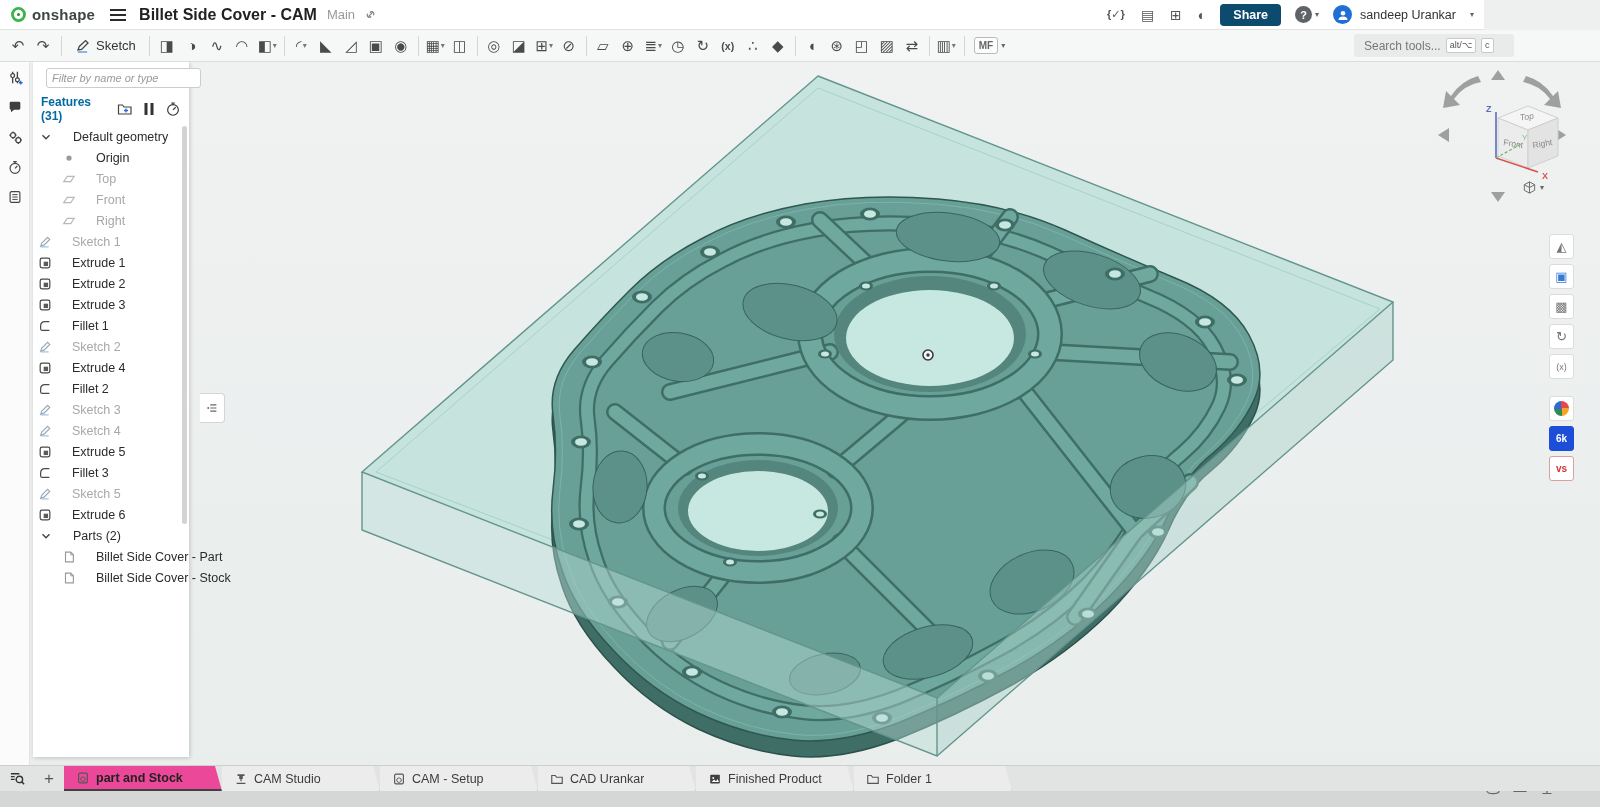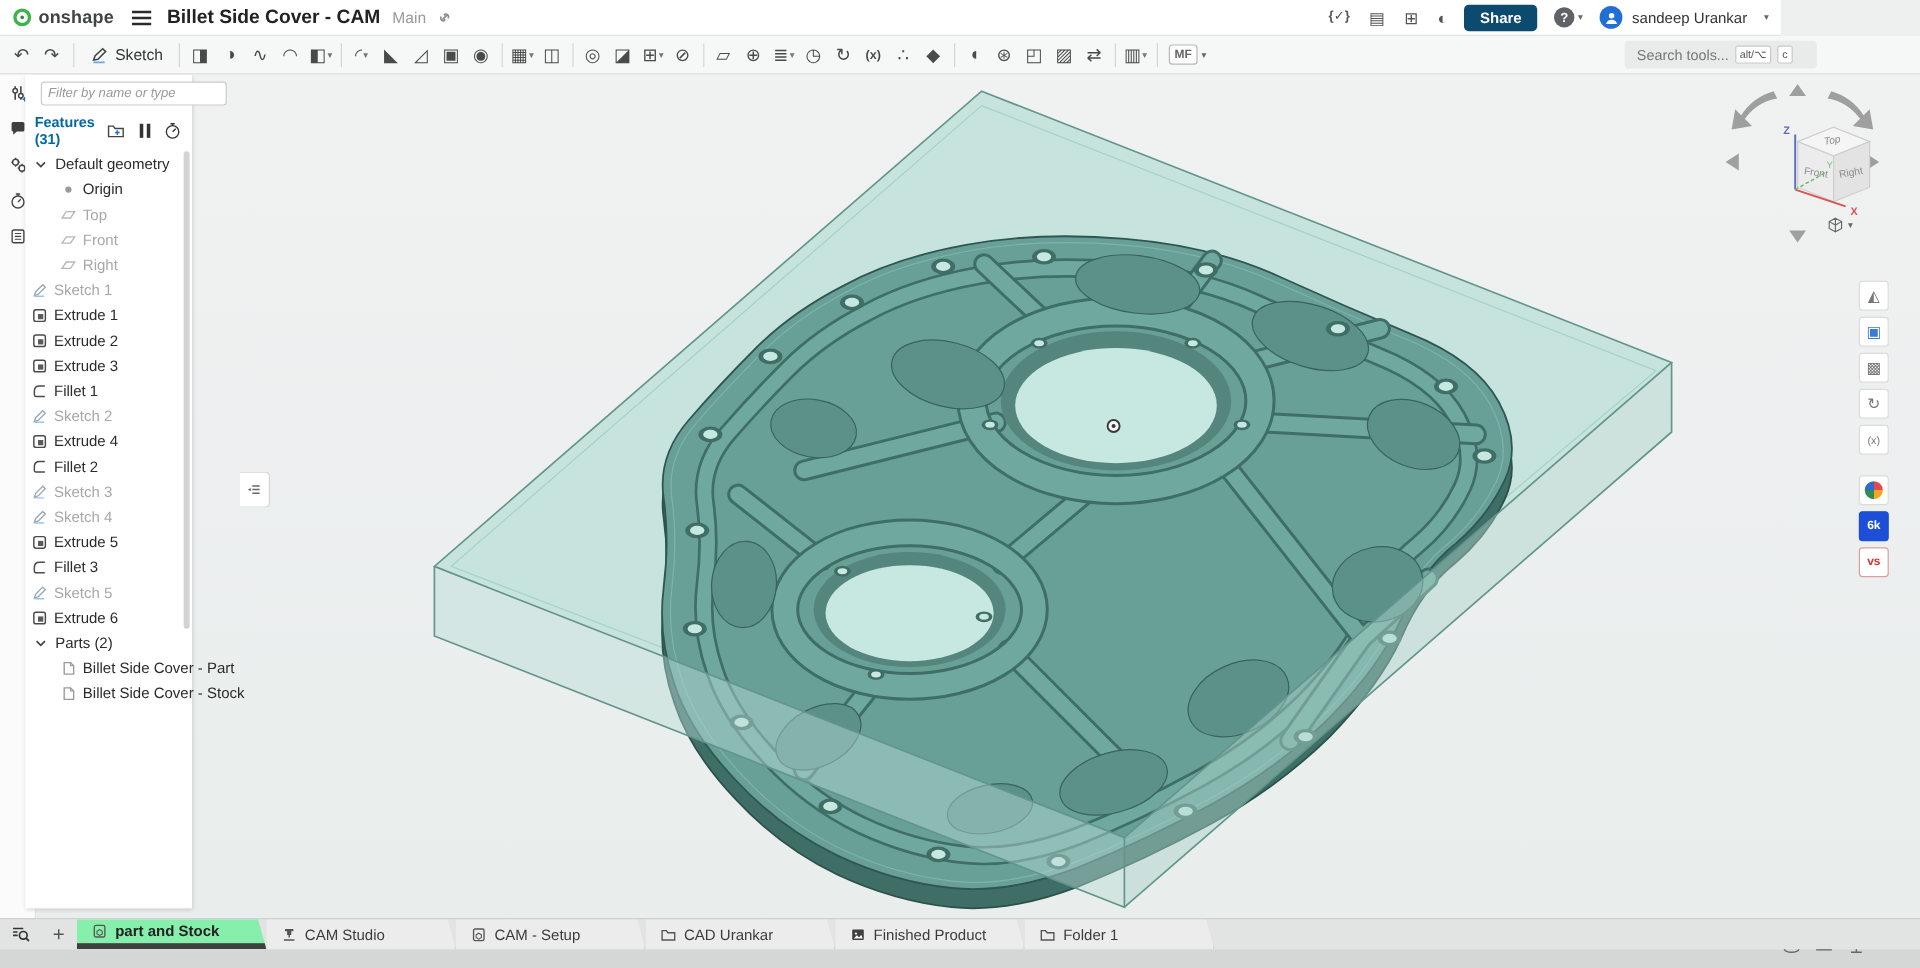--- a/index.html
+++ b/index.html
@@ -36,29 +36,29 @@
   #mf-btn .mf-box { border:1px solid #b9b9b9; border-radius:3px; background:#fdfdfd; font-size:10px; font-weight:600; color:#666; padding:2px 4px; }
   #tool-search { margin-left:10px; margin-right:80px; background:#e9eaea; border-radius:3px; height:23px; display:flex; align-items:center; padding:0 6px 0 10px; gap:5px; width:160px; cursor:text; }
   #tool-search .ph { font-size:12px; color:#777; }
   .kbd { background:#fff; border:1px solid #c9c9c9; border-radius:2px; font-size:9px; color:#555; padding:1px 3px; line-height:1.2; }
 
   
   #lrail { position:absolute; left:0; top:62px; width:30px; height:703px; background:#fbfbfb; border-right:1px solid #e4e4e4; z-index:30; }
   .rail-btn { width:30px; height:30px; display:flex; align-items:center; justify-content:center; cursor:pointer; }
 
   
-  #fpanel { position:absolute; left:21px; top:62px; width:139px; height:695px; background:#fff; box-shadow:1px 1px 4px rgba(0,0,0,.18); z-index:31; }
+  #fpanel { position:absolute; left:33px; top:62px; width:156px; height:695px; background:#fff; box-shadow:1px 1px 4px rgba(0,0,0,.18); z-index:31; }
   #filter-row { display:flex; align-items:center; gap:5px; padding:6px 6px 4px 8px; }
   #filter-input { flex:1; height:20px; border:1px solid #ccc; border-radius:3px; font-size:11px; font-style:italic; color:#555; padding:0 5px; font-family:inherit; }
   #filter-input::placeholder { color:#9a9a9a; }
   #feat-hdr { display:flex; align-items:center; padding:3px 8px 3px 8px; gap:10px; }
   #feat-hdr .ttl { font-size:12px; font-weight:700; color:#0369a1; flex:1; }
   .fh-ico { cursor:pointer; }
   #tree { position:relative; }
-  .tree-row { height:21px; display:flex; align-items:center; gap:5px; padding-left:5px; cursor:pointer; }
+  .tree-row { height:21px; display:flex; align-items:center; gap:20px; padding-left:5px; cursor:pointer; }
   .tree-row .lbl { font-size:12.5px; color:#2b2b2b; white-space:nowrap; }
   .tree-row.group { padding-left:6px; }
   .tree-row.child { padding-left:29px; }
   .tree-row.dim .lbl { color:#a8a8a8; }
   .tree-ico { width:14px; height:14px; flex:none; }
   #tree-scroll { position:absolute; right:2px; top:0px; width:5px; height:398px; background:#d3d3d3; border-radius:3px; }
   #collapse-handle { position:absolute; left:200px; top:393px; width:25px; height:30px; background:#fff; border:1px solid #d4d4d4; border-left:none; border-radius:0 4px 4px 0; z-index:30; display:flex; align-items:center; justify-content:center; cursor:pointer; }
 
   
   #viewport { position:absolute; left:30px; top:62px; width:1570px; height:703px; background:linear-gradient(#f0f2f2,#e9edec); }
@@ -78,21 +78,21 @@
 
   #status-icons { position:absolute; right:44px; bottom:10px; display:flex; gap:9px; z-index:20; }
   .st-ico { width:18px; height:18px; cursor:pointer; }
 
   
   #tabbar { position:absolute; left:0; top:765px; width:1600px; height:26px; background:#e2e3e3; border-top:1px solid #cfcfcf; display:flex; align-items:stretch; z-index:41; }
   #tab-search { width:34px; display:flex; align-items:center; justify-content:center; cursor:pointer; }
   #tab-add { width:30px; display:flex; align-items:center; justify-content:center; font-size:17px; color:#555; cursor:pointer; }
   .tab { display:flex; align-items:center; gap:6px; padding:0 12px; width:158px; background:#ececec; border-right:1px solid #cbcbcb; clip-path:polygon(0 0, calc(100% - 7px) 0, 100% 100%, 0 100%); font-size:12.5px; color:#3c3c3c; cursor:pointer; }
   .tab .tlbl { white-space:nowrap; overflow:hidden; }
-  .tab.active { background:#86efac; border-bottom:5px solid #404040; font-weight:600; color:#222; }
+  .tab.active { background:#ec4899; border-bottom:2px solid #404040; font-weight:600; color:#222; }
   #bstrip { position:absolute; left:0; top:791px; width:1600px; height:16px; background:#d5d7d7; }
 </style>
 </head>
 <body>
 
 <svg width="0" height="0" style="position:absolute" aria-hidden="true">
   <defs>
     <symbol id="sym-chevron" viewBox="0 0 16 16">
         <path d="M4 6l4 4 4-4" fill="none" stroke="#444" stroke-width="1.6"></path>
       </symbol>

